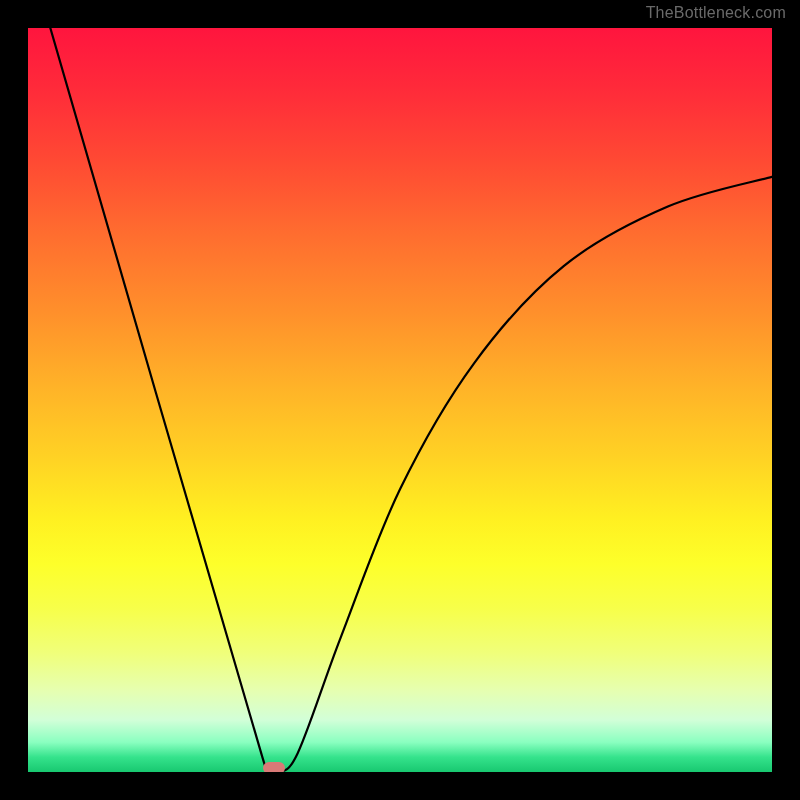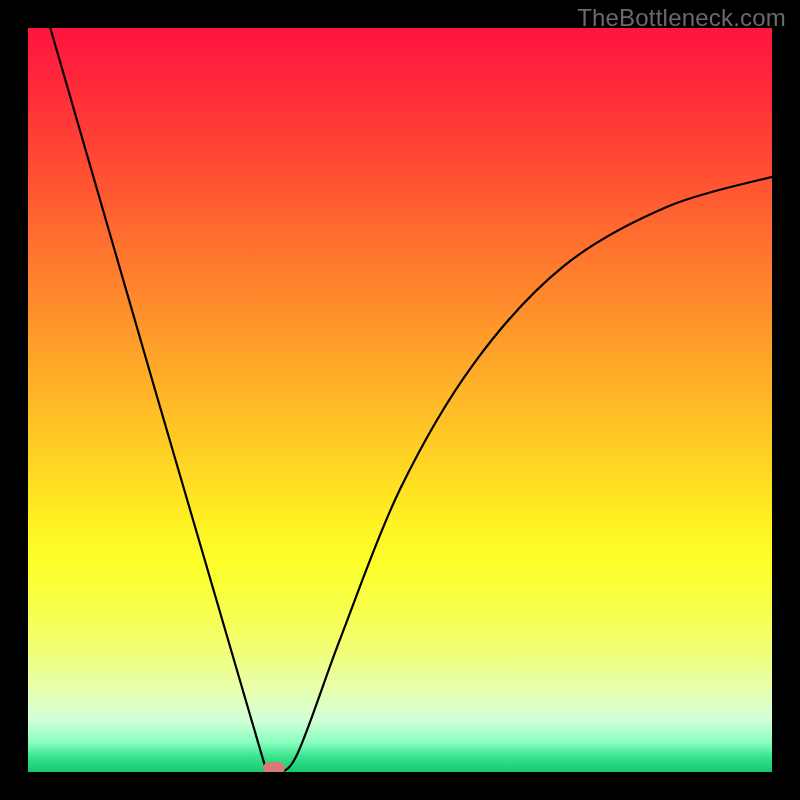--- a/index.html
+++ b/index.html
@@ -48,21 +48,21 @@
       #8affc0 96%,
       #35e38c 98%,
       #18c870 100%
     );
   }
   .watermark {
     position: absolute;
     top: 4px;
     right: 14px;
     color: #6a6a6a;
-    font-size: 24px;
+    font-size: 16px;
     letter-spacing: 0.2px;
     user-select: none;
   }
   svg.curve {
     position: absolute;
     inset: 0;
     width: 100%;
     height: 100%;
   }
   .marker {

